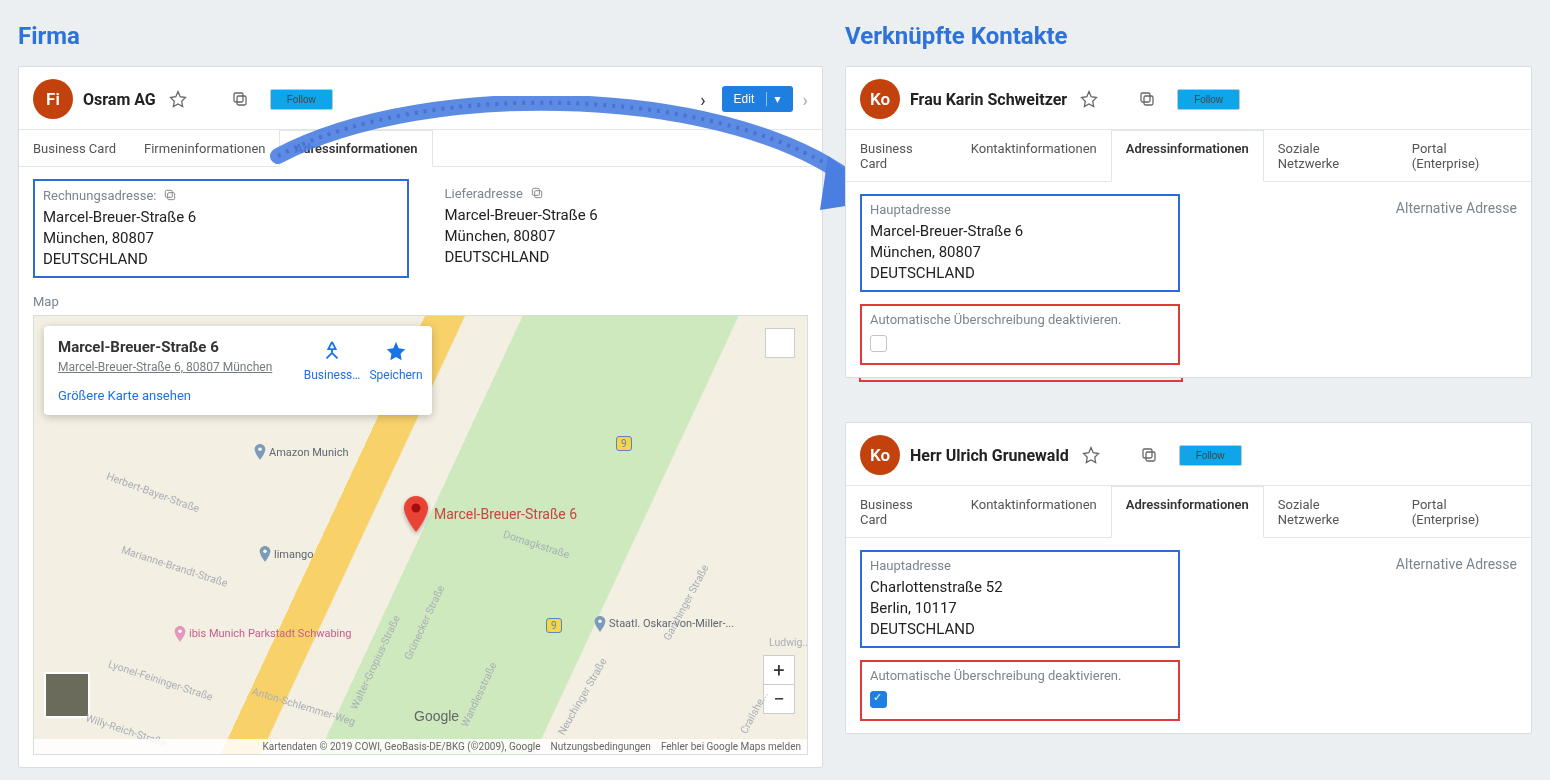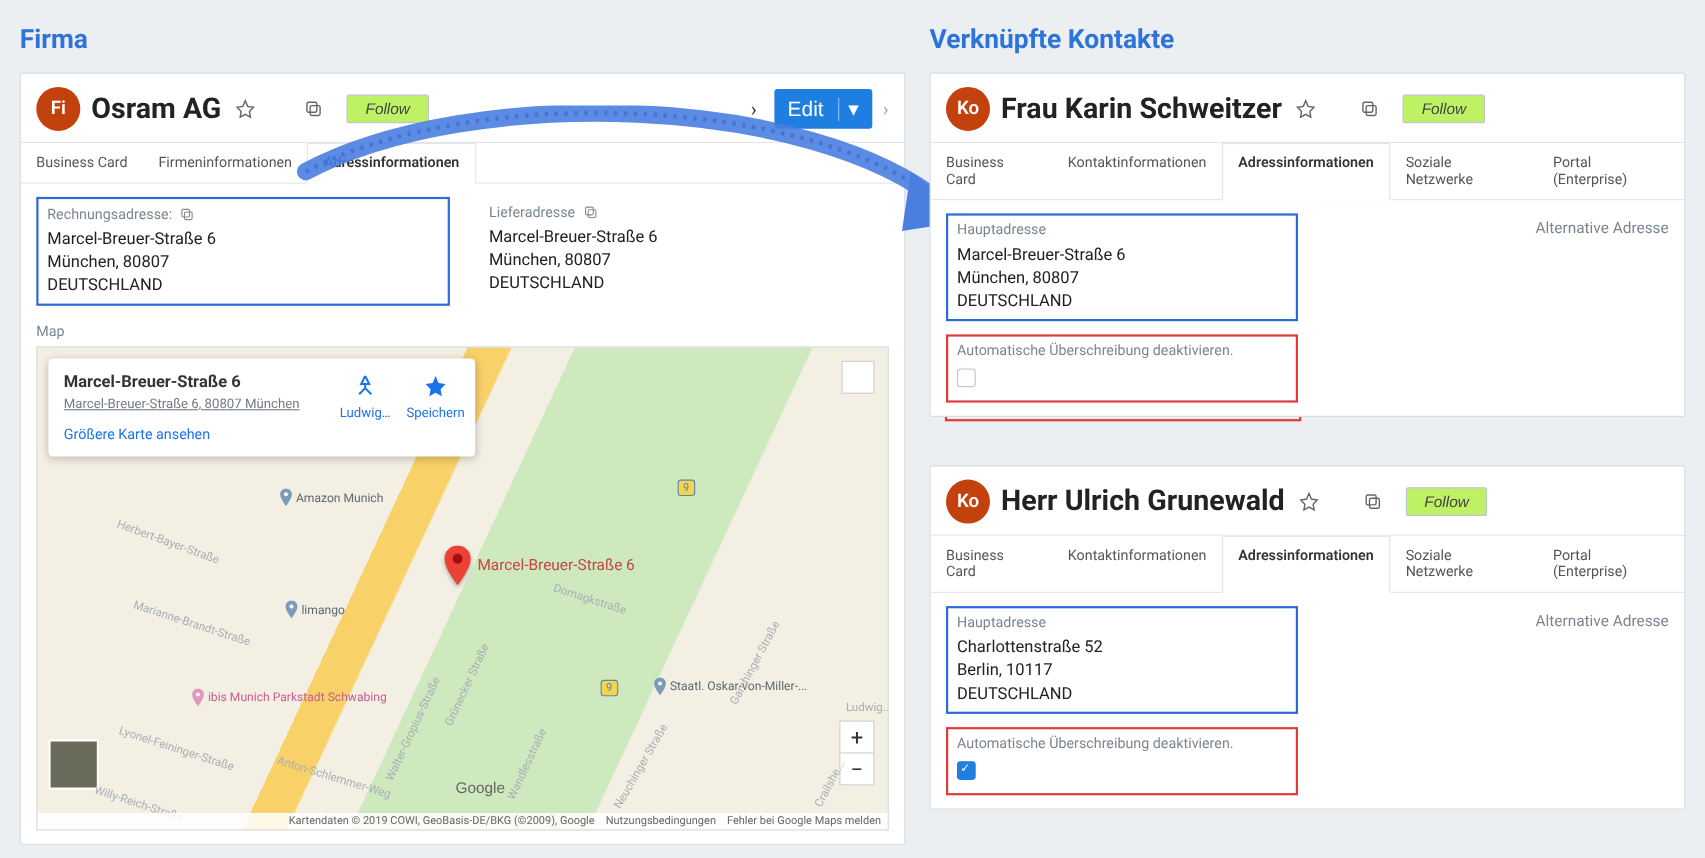--- a/index.html
+++ b/index.html
@@ -45,49 +45,48 @@
   border-radius: 20px;
   background: #c2410c;
   color: #fff;
   font-weight: 600;
   display: flex;
   align-items: center;
   justify-content: center;
   font-size: 17px;
 }
 .card-title {
-  font-size: 26px;
+  font-size: 16px;
   font-weight: 700;
   color: #222;
 }
 .iconbtn {
   display: inline-flex;
   align-items: center;
   justify-content: center;
   width: 24px; height: 24px;
   cursor: pointer;
   color: #555;
 }
 .follow-btn {
   border: 1px solid #bfc6cc;
-  background: #bef264;
+  background: #0ea5e9;
   padding: 4px 16px;
-  font-size: 14px;
+  font-size: 10px;
   border-radius: 2px;
   color: #444;
   cursor: pointer;
   margin-left: 8px;
-  font-style: italic;
 }
 .edit-btn {
   background: #1f7fe0;
   color: #fff;
   border: none;
   padding: 6px 12px;
-  font-size: 19px;
+  font-size: 12px;
   font-weight: 500;
   border-radius: 3px;
   cursor: pointer;
   margin-left: 6px;
 }
 .edit-btn .caret {
   border-left: 1px solid rgba(255,255,255,.5);
   margin-left: 8px;
   padding-left: 8px;
 }
@@ -310,21 +309,21 @@
 
         <div class="map">
           <div class="map-popup">
             <h4>Marcel-Breuer-Straße 6</h4>
             <div class="sub">Marcel-Breuer-Straße 6, 80807 München</div>
             <div class="actions">
               <div class="act">
                 <svg width="22" height="22" viewBox="0 0 24 24" fill="none" stroke="#1a73e8" stroke-width="2">
                     <path d="M12 2L8 10h4v4L6 20M12 2l4 8h-4v4l6 6"></path>
                   </svg>
-                <span>Ludwig…</span>
+                <span>Business…</span>
               </div>
               <div class="act">
                 <svg width="22" height="22" viewBox="0 0 24 24" fill="#1a73e8">
                     <path d="M12 2l2.9 6.9L22 10l-5 5.1L18.2 22 12 18.6 5.8 22 7 15.1 2 10l7.1-1.1z"></path>
                   </svg>
                 <span>Speichern</span>
               </div>
             </div>
             <span class="map-larger">Größere Karte ansehen</span>
           </div>

